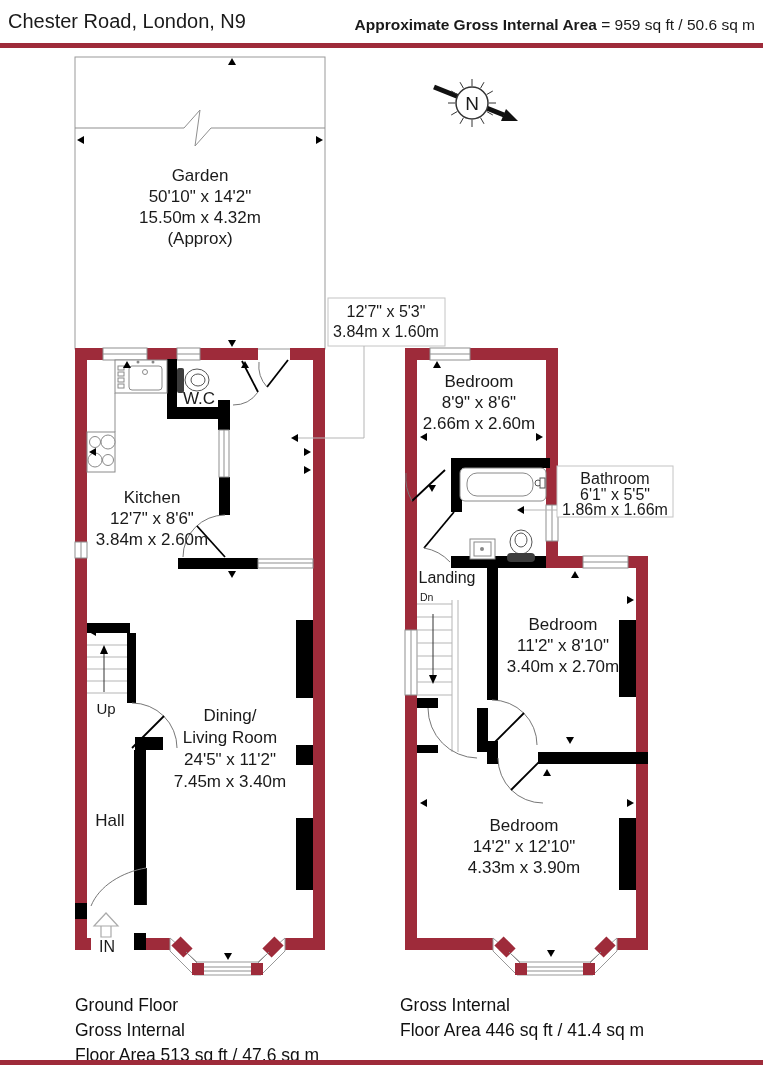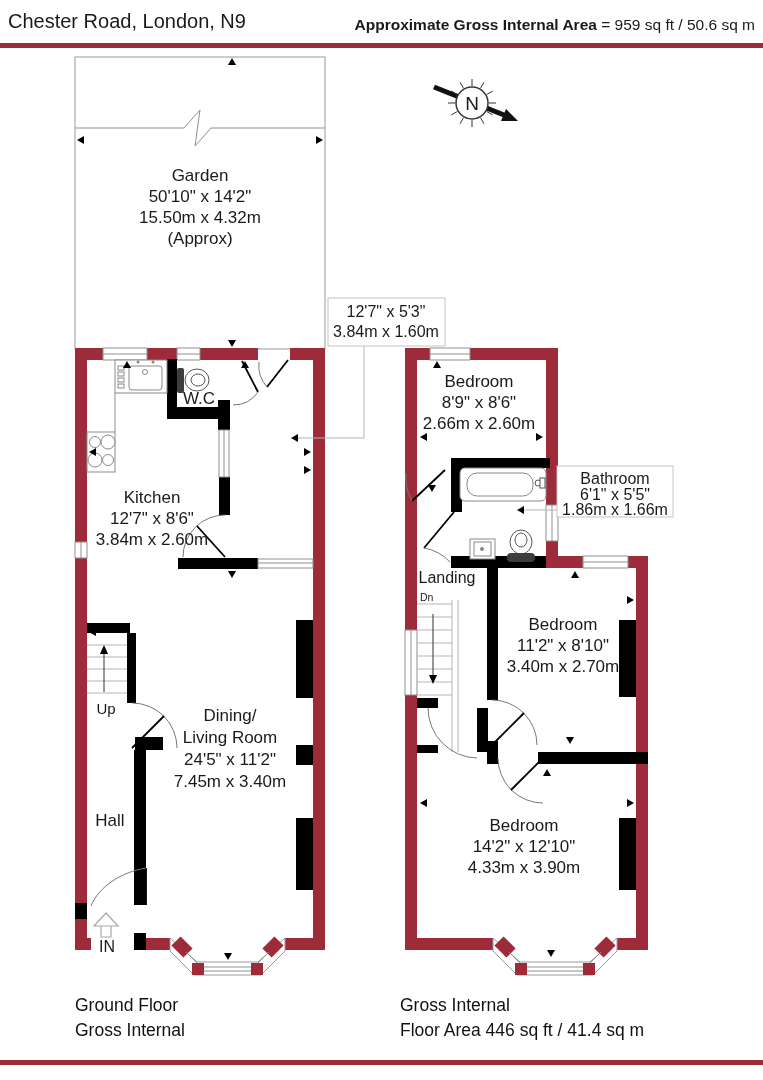--- a/index.html
+++ b/index.html
@@ -355,20 +355,21 @@
         <text class="t16" x="615" y="515">1.86m x 1.66m</text>
         <line class="leader" x1="524" y1="510" x2="557" y2="510"></line>
         <polygon class="dim" points="517,510 524,506 524,514"></polygon>
       </g>
     </g>
   </svg>
 
   <div class="fsum fsum-left">
     <div>Ground Floor</div>
     <div>Gross Internal</div>
+    <div>Floor Area 513 sq ft / 47.6 sq m</div>
   </div>
   <div class="fsum fsum-right">
     <div>Gross Internal</div>
     <div>Floor Area 446 sq ft / 41.4 sq m</div>
   </div>
   <div class="rule rule-bottom"></div>
 
 </div>
 
 </body></html>

